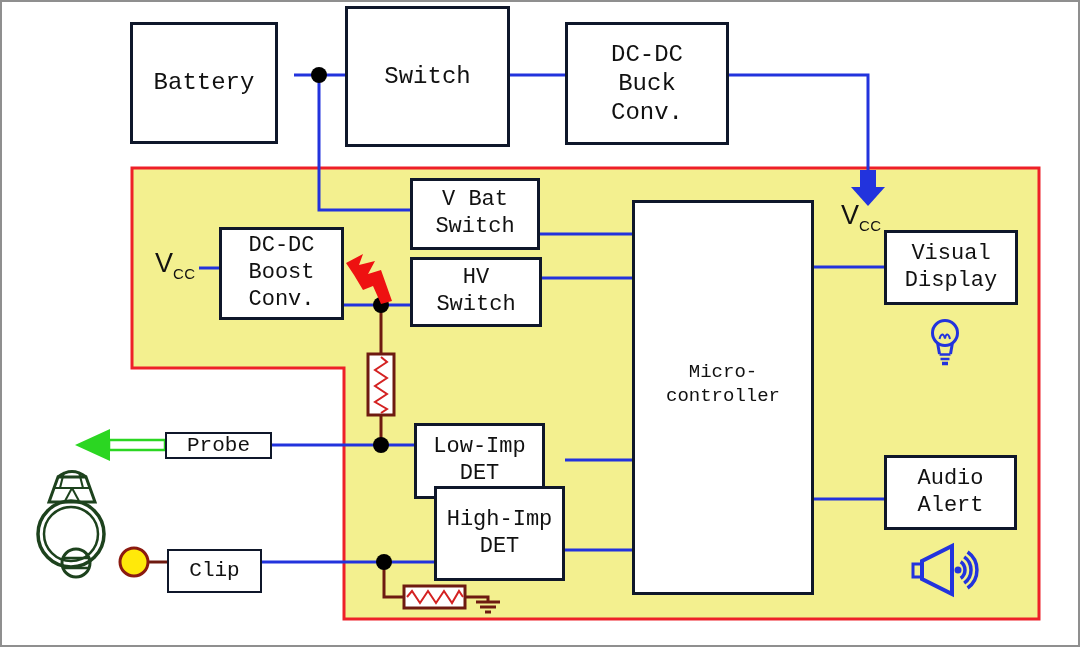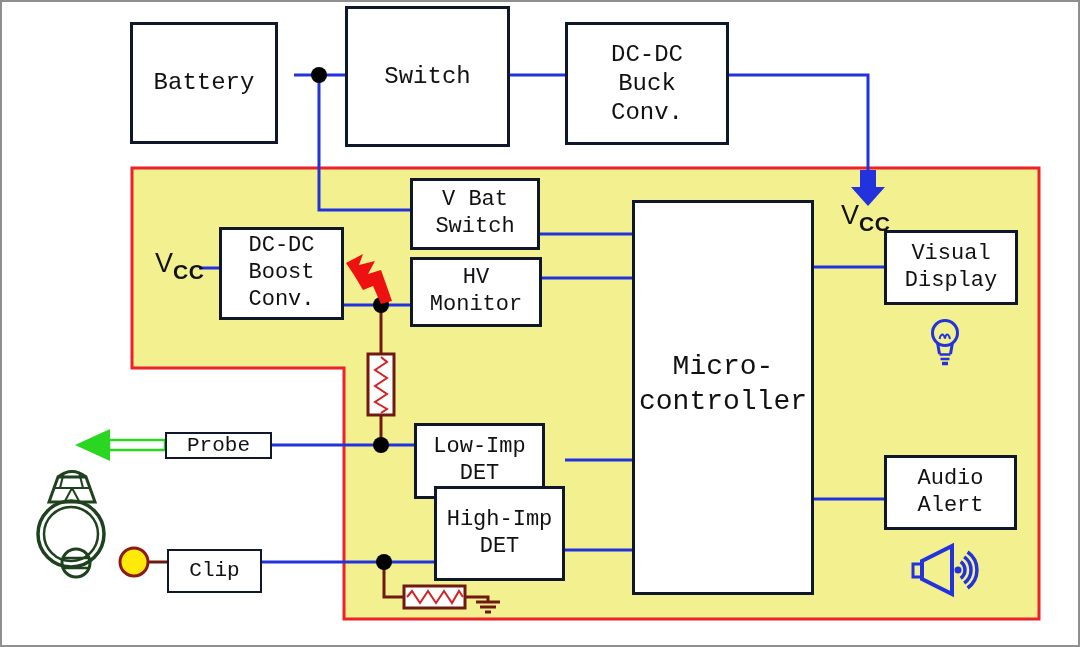--- a/index.html
+++ b/index.html
@@ -10,26 +10,26 @@
   }
   svg.layer{position:absolute;left:0;top:0;width:1080px;height:647px;}
   .box{
     position:absolute;background:#ffffff;border:3px solid #0f172a;
     display:flex;align-items:center;justify-content:center;text-align:center;
     white-space:pre-line;color:#111111;font-size:22px;line-height:1.22;
     box-sizing:border-box;
     font-family:Liberation Mono, monospace;
   }
   .box.big{font-size:24px;}
-  .box.micro{font-size:28px;padding-bottom:26px;}
+  .box.micro{font-size:19px;padding-bottom:26px;}
   .box.small{border-width:2px;font-size:21px;}
   .vcc{
     position:absolute;color:#111111;font-size:27px;line-height:1;
   }
-  .vcc sub{font-size:21px;vertical-align:-7px;letter-spacing:0.5px;font-weight:bold;}
+  .vcc sub{font-size:15px;vertical-align:-7px;letter-spacing:0.5px;}
 </style>
 </head>
 <body>
 
 <div class="screen">
 
   <svg class="layer" viewBox="0 0 1080 647">
 
     <g>
       <polygon points="130,166 1037,166 1037,617 342,617 342,366 130,366" fill="#f3f08f" stroke="#ee2028" stroke-width="3"></polygon>
@@ -140,21 +140,21 @@
   <div class="box big" style="left:343px;top:4px;width:165px;height:141px">Switch</div>
 
   <div class="box big" style="left:563px;top:20px;width:164px;height:123px">DC-DC
 Buck
 Conv.</div>
 
   <div class="box" style="left:408px;top:176px;width:130px;height:72px">V Bat
 Switch</div>
 
   <div class="box" style="left:408px;top:255px;width:132px;height:70px">HV
-Monitor</div>
+Switch</div>
 
   <div class="box" style="left:217px;top:225px;width:125px;height:93px">DC-DC
 Boost
 Conv.</div>
 
   <div class="box micro" style="left:630px;top:198px;width:182px;height:395px">Micro-
 controller</div>
 
   <div class="box" style="left:882px;top:453px;width:133px;height:75px">Audio
 Alert</div>

